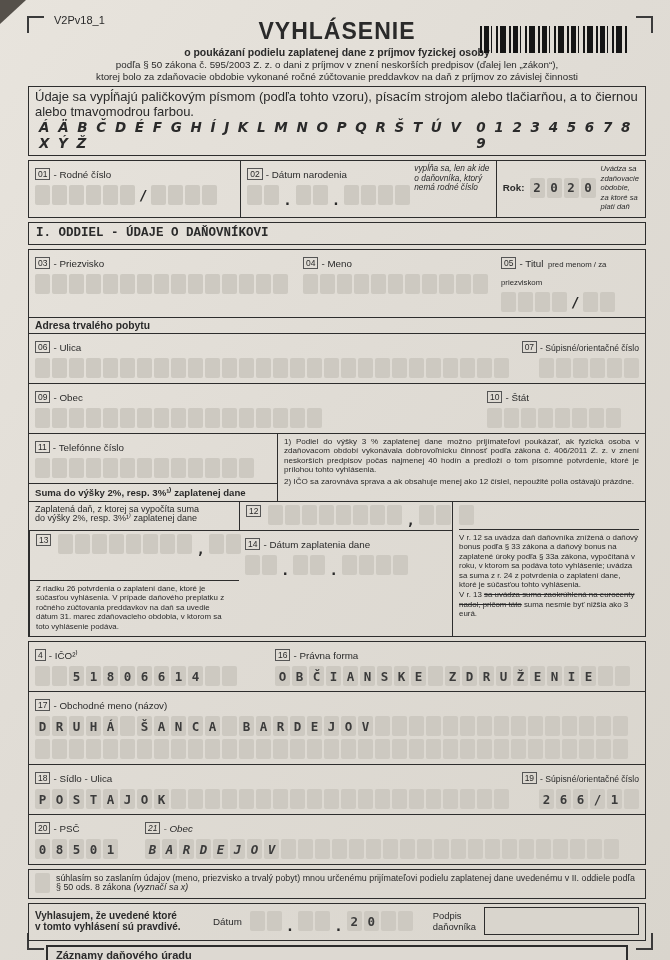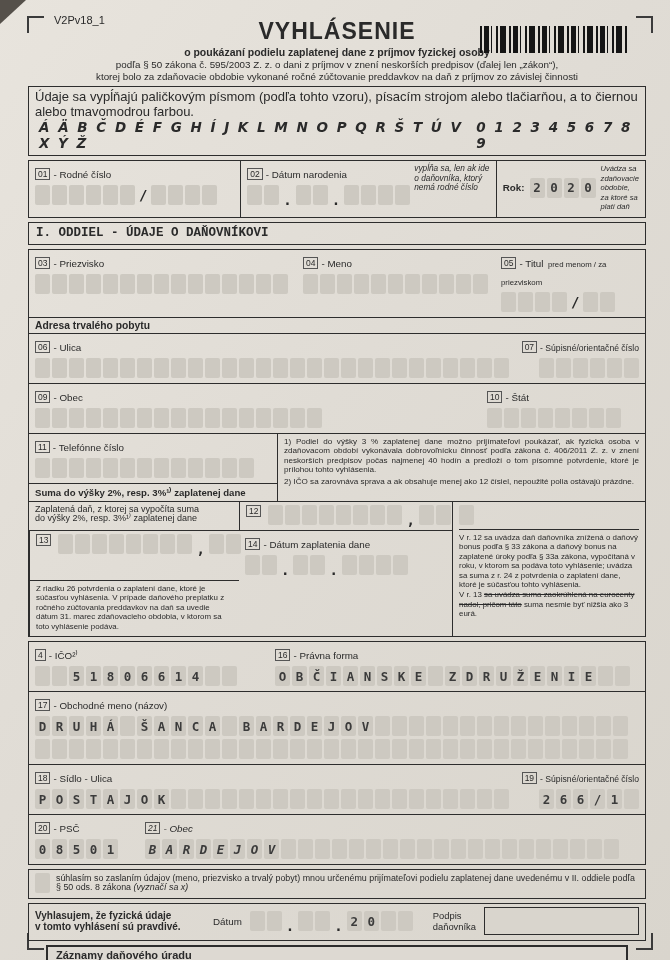--- a/index.html
+++ b/index.html
@@ -631,21 +631,21 @@
 
     <div class="box mt row pad" style="align-items:center;gap:6px;">
       <span class="cl"></span>
       <span class="smalltxt" style="font-size:8.9px;">
         <span>súhlasím so zaslaním údajov (meno, priezvisko a trvalý pobyt) mnou určenému prijímateľovi podielu zaplatenej dane uvedenému v II. oddiele podľa § 50 ods. 8 zákona</span>
         <i>(vyznačí sa x)</i>
       </span>
     </div>
 
     <div class="box mt row pad" style="align-items:center;gap:8px;">
-      <span class="bold pl" style="font-size:10px;width:170px;">Vyhlasujem, že fyzická údaje
+      <span class="bold pl" style="font-size:10px;width:170px;">Vyhlasujem, že uvedené ktoré
 v tomto vyhlásení sú pravdivé.</span>
       <span style="font-size:9.8px;">Dátum</span>
       <span class="cells" style="margin-top:0;">
         <span style="display:flex;gap:2px;">
             <span class="cl"></span>
             <span class="cl"></span>
           </span>
         <span class="sep low">.</span>
         <span style="display:flex;gap:2px;">
             <span class="cl"></span>

